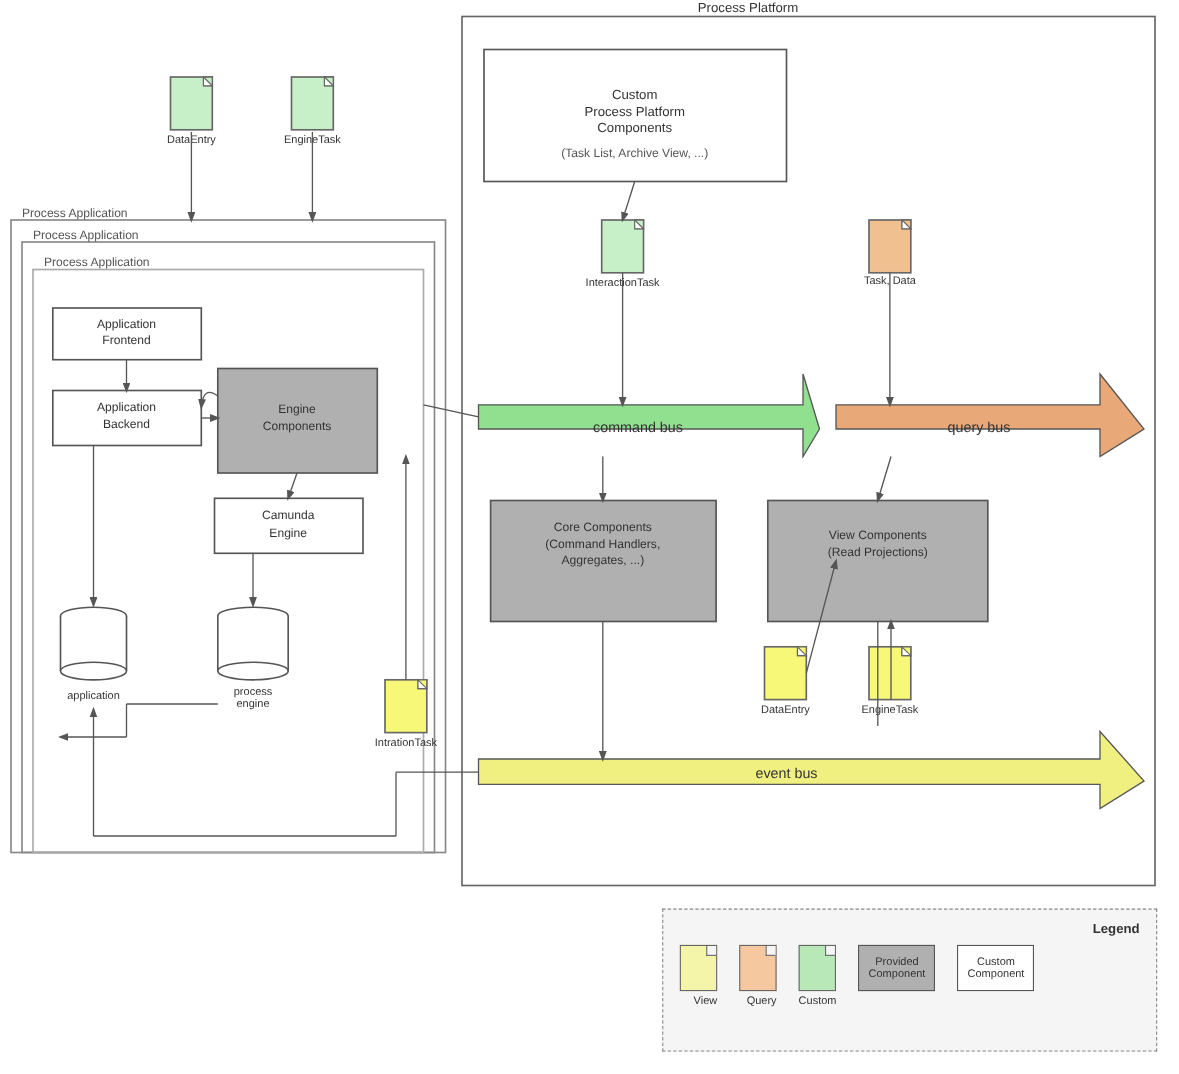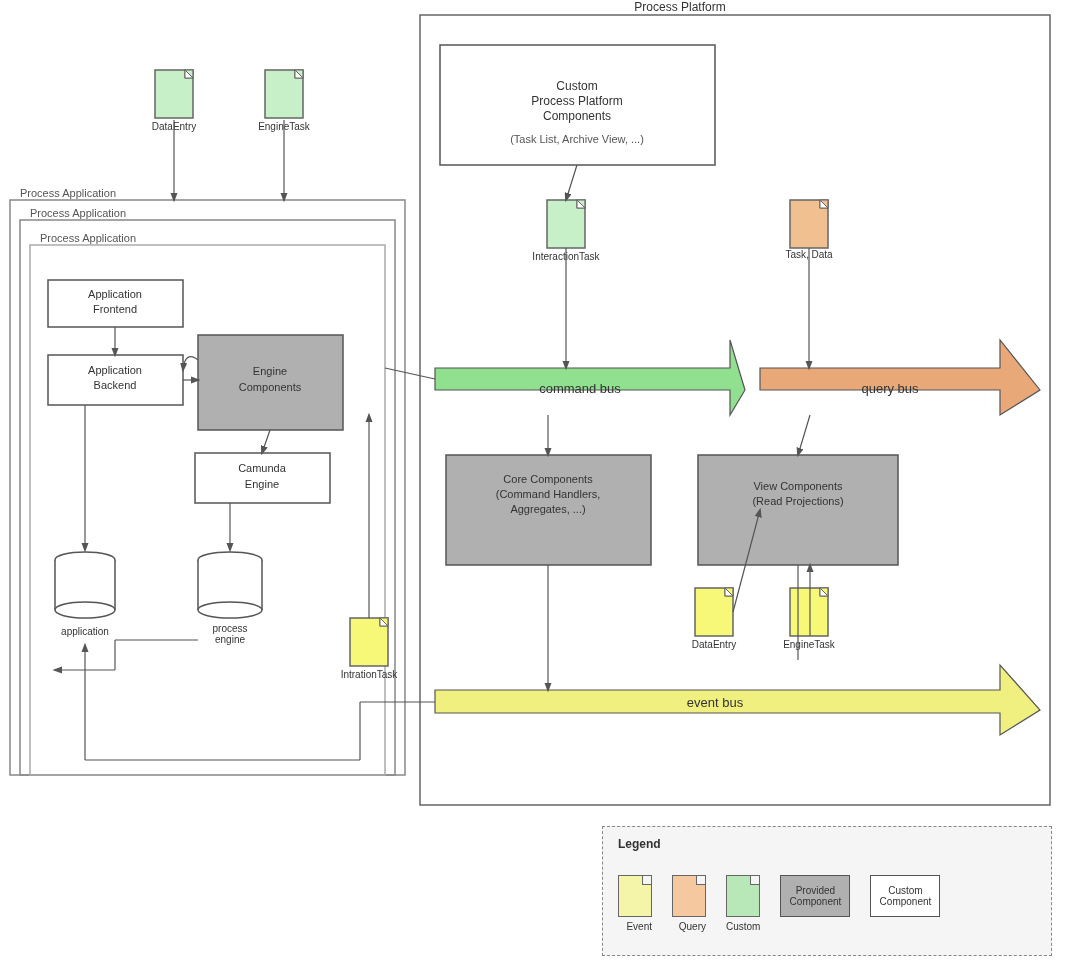--- a/index.html
+++ b/index.html
@@ -27,22 +27,22 @@
       width: 450px;
       height: 130px;
       border: 1.5px dashed #888;
       background: #f5f5f5;
       padding: 10px 15px;
     }
 
     .legend-title {
       font-size: 12px;
       font-weight: bold;
-      text-align: left;
-      margin-bottom: 24px;
+      text-align: right;
+      margin-bottom: 8px;
       color: #333;
     }
 
     .legend-items {
       display: flex;
       gap: 20px;
       align-items: flex-start;
     }
 
     .legend-item {
@@ -228,21 +228,21 @@
   </svg>
 
   <div class="legend-box">
     <div class="legend-title">Legend</div>
     <div class="legend-items">
 
       <div class="legend-item">
         <div style="width:34px;height:42px;border:1.5px solid #666;position:relative;background:#f5f5aa;">
           <div style="position:absolute;top:0;right:0;width:9px;height:9px;background:#f5f5f5;border-left:1.5px solid #666;border-bottom:1.5px solid #666;"></div>
         </div>
-        <span style="font-size:10px;color:#333;">Event</span>
+        <span style="font-size:10px;color:#333;">View</span>
       </div>
 
       <div class="legend-item">
         <div style="width:34px;height:42px;border:1.5px solid #666;position:relative;background:#f5c8a0;">
           <div style="position:absolute;top:0;right:0;width:9px;height:9px;background:#f5f5f5;border-left:1.5px solid #666;border-bottom:1.5px solid #666;"></div>
         </div>
         <span style="font-size:10px;color:#333;">Query</span>
       </div>
 
       <div class="legend-item">

